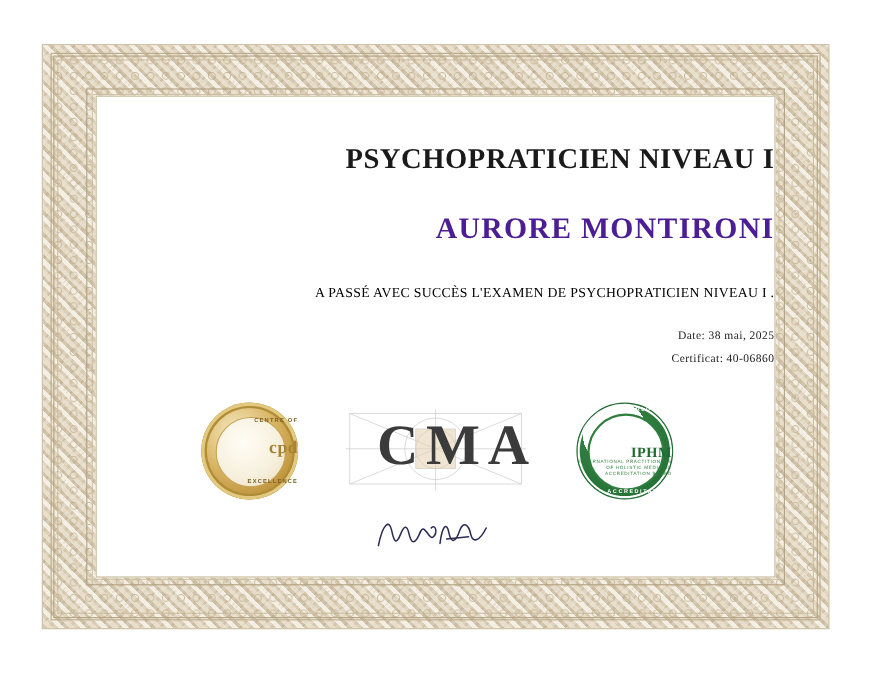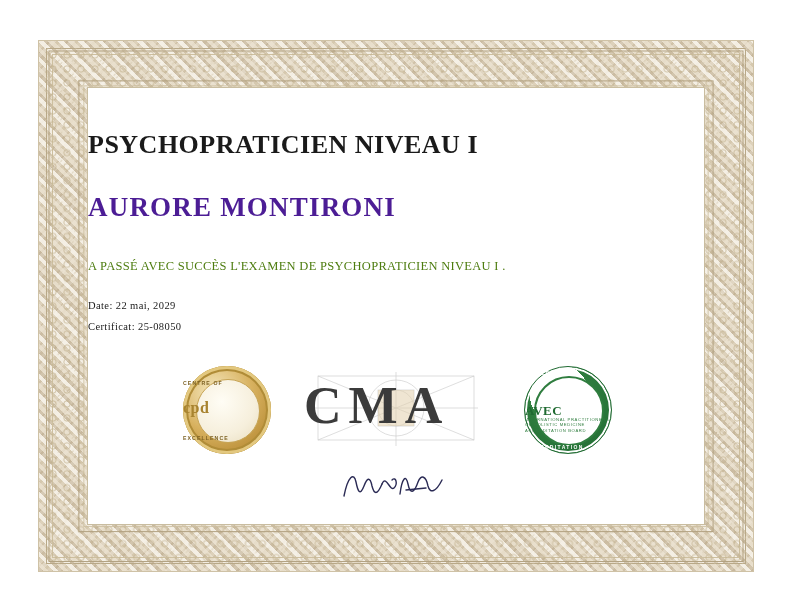--- a/index.html
+++ b/index.html
@@ -69,21 +69,21 @@
     bottom: 46px;
     background: #ffffff;
     border: 1px solid #c9bda0;
     box-shadow: 0 0 0 3px #ffffff inset;
   }
 
   
   .content {
     position: absolute;
     left: 0; top: 0; right: 0; bottom: 0;
-    text-align: left;
+    text-align: right;
   }
 
   .cert-title {
     margin: 0;
     padding-top: 42px;
     font-family: "Liberation Serif", serif;
     font-size: 26px;
     font-weight: bold;
     letter-spacing: 0.5px;
     color: #1a1a1a;
@@ -98,21 +98,21 @@
     letter-spacing: 1.2px;
     color: #4c1d95;
   }
 
   .statement {
     margin: 0;
     padding-top: 36px;
     font-family: "Liberation Serif", serif;
     font-size: 12.5px;
     letter-spacing: 0.3px;
-    color: #4d7c0f;
+    color: #000000;
   }
 
   .meta {
     margin: 0;
     padding-top: 26px;
     font-family: "Liberation Serif", serif;
     font-size: 10.5px;
     letter-spacing: 0.4px;
     color: #1a1a1a;
   }
@@ -303,23 +303,23 @@
 
     <div class="inner-panel">
       <div class="content">
 
         <h1 class="cert-title">PSYCHOPRATICIEN NIVEAU I</h1>
 
         <h2 class="recipient">AURORE MONTIRONI</h2>
 
         <p class="statement">A PASSÉ AVEC SUCCÈS L'EXAMEN DE PSYCHOPRATICIEN NIVEAU I .</p>
 
-        <p class="meta">Date: 22 mai, 2029</p>
-
-        <p class="meta second">Certificat:  25-08050</p>
+        <p class="meta">Date: 38 mai, 2025</p>
+
+        <p class="meta second">Certificat:  40-06860</p>
 
         <div class="badges">
 
           <div class="seal-cpd">
             <div class="inner"></div>
             <div class="arc-top">CENTRE OF</div>
             <div class="cpd-text">cpd</div>
             <div class="arc-bottom">EXCELLENCE</div>
           </div>
 
@@ -337,21 +337,21 @@
               </g>
               <rect x="74" y="22" width="36" height="36" fill="#caa96a" opacity="0.55"></rect>
             </svg>
             <div class="letters">CMA</div>
             <div class="sub sr-only">COMPLEMENTARY MEDICAL ASSOCIATION</div>
           </div>
 
           <div class="seal-iphm">
             <div class="arc-top">WORLDWIDE</div>
             <div class="ring"></div>
-            <div class="iphm-text">AVEC</div>
+            <div class="iphm-text">IPHM</div>
             <div class="board">INTERNATIONAL PRACTITIONERS OF HOLISTIC MEDICINE ACCREDITATION BOARD</div>
             <div class="arc-bottom">ACCREDITATION</div>
           </div>
         </div>
 
         <div class="signature">
           <svg viewBox="0 0 120 40">
             <g fill="none" stroke="#2b2b55" stroke-width="1.4" stroke-linecap="round">
               <path d="M8 30 C12 10, 18 6, 20 16 C22 26, 24 30, 28 20 C31 12, 34 10, 36 20 C38 28, 41 30, 46 18"></path>
               <path d="M46 18 C50 8, 54 26, 58 22 C62 18, 60 10, 56 14"></path>

